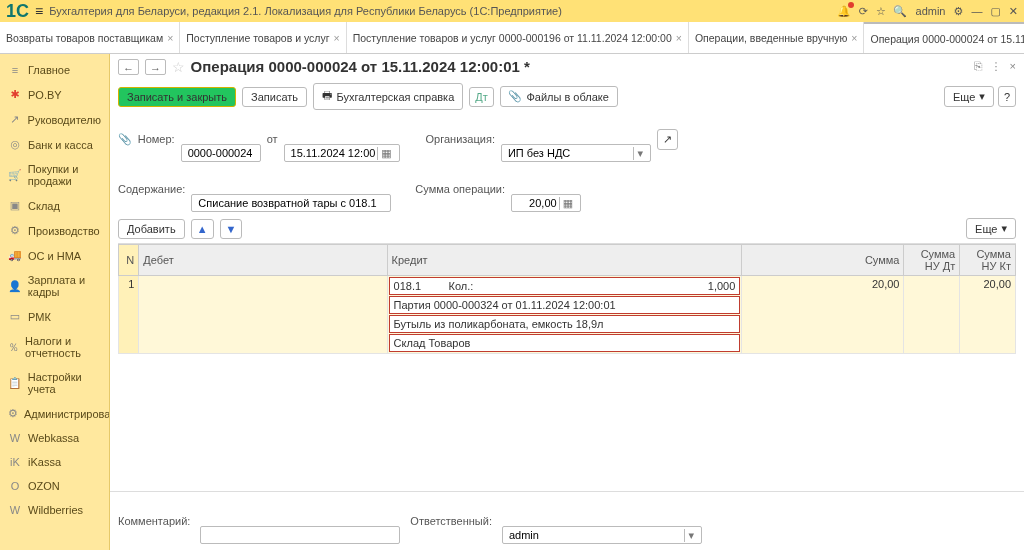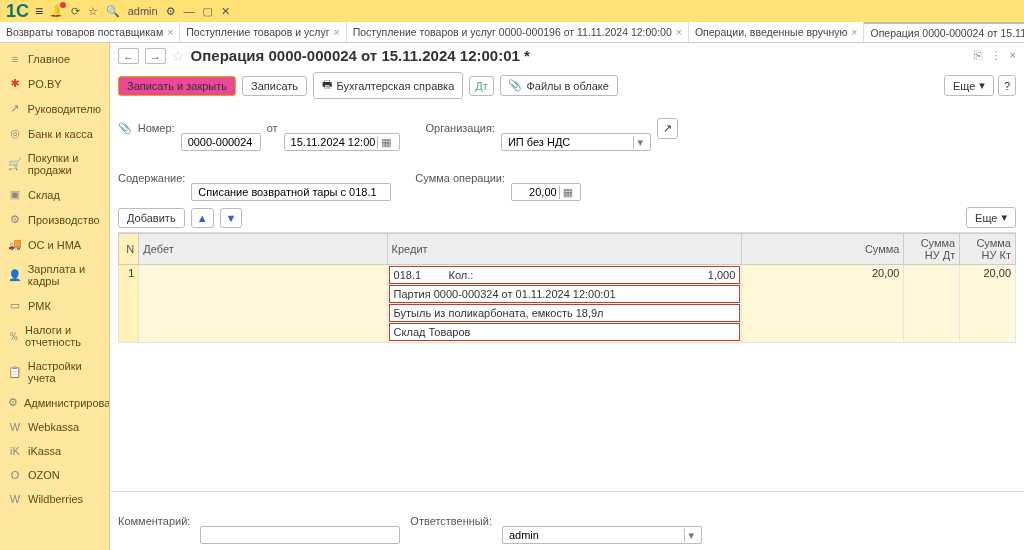--- a/index.html
+++ b/index.html
@@ -6,40 +6,40 @@
   body { margin:0; padding:0; width:1024px; height:550px; overflow:hidden; font-size:11px; color:#333; background:#fff; }
   .app { display:flex; flex-direction:column; height:550px; }
   .topbar { height:22px; background:#ffe176; display:flex; align-items:center; padding:0 6px; gap:6px; }
   .logo { color:#0f766e; font-weight:bold; font-size:18px; }
   .menu-icon { cursor:pointer; font-size:14px; color:#333; }
   .title { color:#555; flex:1; white-space:nowrap; overflow:hidden; }
   .topicons { display:flex; gap:8px; align-items:center; }
   .topicons span { cursor:pointer; color:#555; }
   .bell-badge { position:relative; }
   .bell-badge::after{ content:""; position:absolute; top:-3px; right:-3px; width:6px;height:6px;background:#e23d2e;border-radius:50%; }
-  .tabs { height:21px; background:#fff; border-bottom:1px solid #ccc; display:flex; align-items:stretch; font-size:10.5px; }
+  .tabs { height:32px; background:#fff; border-bottom:1px solid #ccc; display:flex; align-items:stretch; font-size:10.5px; }
   .tab { padding:0 6px; display:flex; align-items:center; gap:4px; border-right:1px solid #ddd; color:#444; cursor:pointer; white-space:nowrap; }
   .tab.active { background:#fff; border-top:2px solid #bbb; font-weight:normal; }
   .tab .x { color:#999; cursor:pointer; }
   .body { flex:1; display:flex; min-height:0; }
   .sidebar { width:110px; background:#ffe89e; border-right:1px solid #e6c96a; overflow:hidden; padding-top:4px;}
   .sideitem { display:flex; align-items:center; gap:6px; padding:6px 8px; color:#5a4a1a; cursor:pointer; font-size:11px;}
   .sideitem .ic { width:14px; text-align:center; color:#888;}
   .sideitem.po .ic{color:#e23d2e;}
   .sideitem.kaff .ic{ width:14px;height:14px;border-radius:50%;background:#f5b800; }
   .main { flex:1; display:flex; flex-direction:column; min-width:0; }
   .hdr { display:flex; align-items:center; gap:6px; padding:4px 8px; }
   .navbtn { border:1px solid #bbb; background:#fff; border-radius:2px; padding:1px 4px; cursor:pointer; font-size:11px; color:#555;}
   .star { color:#ccc; font-size:14px; cursor:pointer;}
   .h1 { font-size:15px; font-weight:bold; color:#333; }
   .winicons { margin-left:auto; display:flex; gap:8px; color:#888;}
   .winicons span{cursor:pointer;}
   .toolbar { display:flex; align-items:center; gap:6px; padding:4px 8px; flex-wrap:wrap;}
   .btn { border:1px solid #bbb; background:#fff; border-radius:3px; padding:3px 8px; cursor:pointer; font-size:11px; color:#333; display:flex; align-items:center; gap:4px;}
-  .btn.primary { background:#ec4899; border-color:#d4b200; }
+  .btn.primary { background:#22c55e; border-color:#d4b200; }
   .btn.icon-only{ padding:3px 5px;}
   .more-right { margin-left:auto; display:flex; gap:4px;}
   .formrow { display:flex; align-items:center; gap:6px; padding:2px 8px; font-size:11px;}
   .lbl { color:#555; }
   .input { border:1px solid #bbb; border-radius:2px; padding:2px 4px; background:#fff; height:18px; display:flex; align-items:center;margin-top:28px;}
   .input input{ border:none; outline:none; font-size:11px; width:100%; background:transparent;}
   .dropend { border-left:1px solid #bbb; padding:0 3px; color:#777; cursor:pointer;}
   .rowA .num{width:80px;} .rowA .date{width:116px;justify-content:flex-end;} .rowA .org{width:150px;}
   .rowB .content{width:200px;} .rowB .sum{width:70px; text-align:right;}
   .tblbar { display:flex; align-items:center; gap:6px; padding:4px 8px;}
@@ -63,20 +63,21 @@
   .footer .input{ height:18px;}
   .clip{color:#888;}
 </style>
 </head>
 <body>
 
 <div class="app">
   <div class="topbar">
     <span class="logo">1C</span>
     <span class="menu-icon">≡</span>
+    <span class="title">Бухгалтерия для Беларуси, редакция 2.1. Локализация для Республики Беларусь  (1С:Предприятие)</span>
     <div class="topicons">
       <span class="bell-badge">🔔</span>
       <span>⟳</span>
       <span>☆</span>
       <span>🔍</span>
       <span>admin</span>
       <span>⚙</span>
       <span>—</span>
       <span>▢</span>
       <span>✕</span>

